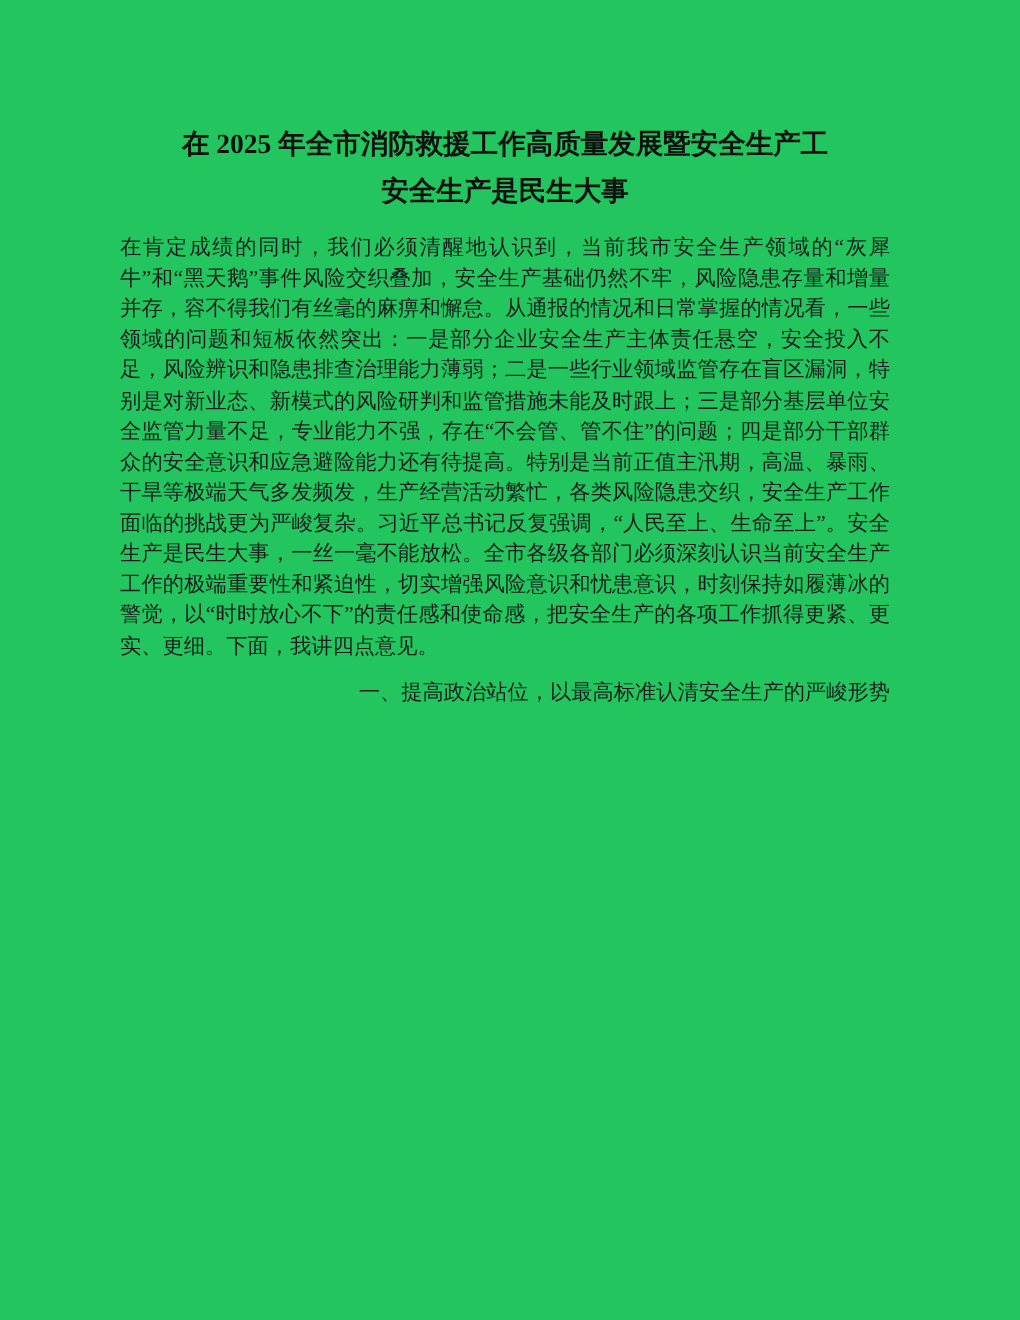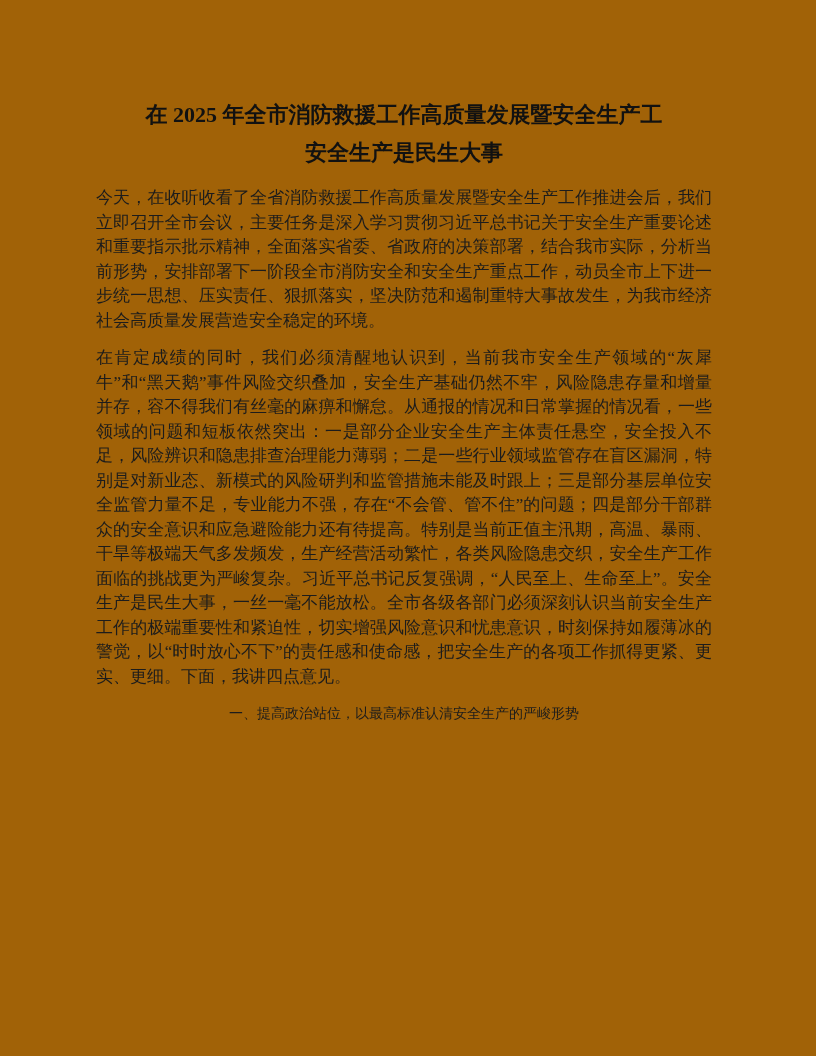--- a/index.html
+++ b/index.html
@@ -4,21 +4,21 @@
 <style>
   html, body {
     margin: 0;
     padding: 0;
     background: #ffffff;
   }
   .page {
     position: relative;
     width: 816px;
     height: 1056px;
-    background: #a16207;
+    background: #22c55e;
     box-sizing: border-box;
     padding: 96px 104px 0 96px;
     font-family: "Liberation Serif", "DejaVu Serif", serif;
     color: #1c1c1c;
     overflow: hidden;
   }
   .doc-title {
     font-size: 22px;
     font-weight: bold;
     line-height: 38px;
@@ -31,37 +31,36 @@
     line-height: 24.5px;
     text-align: justify;
     text-justify: inter-ideograph;
     margin: 0 0 13px 0;
     word-break: break-all;
   }
   .salutation {
     text-align: left;
   }
   .section-heading {
-    font-size: 14px;
+    font-size: 17px;
     line-height: 24.5px;
     margin: 13px 0 0 0;
-    text-align: center;
+    text-align: right;
   }
 </style>
 </head>
 <body>
 
 <div class="page">
 
   <h1 class="doc-title">
     <span>在 2025 年全市消防救援工作高质量发展暨安全生产工</span><br>
     <span>安全生产是民生大事</span>
   </h1>
 
 
-  <p class="body-text">今天，在收听收看了全省消防救援工作高质量发展暨安全生产工作推进会后，我们立即召开全市会议，主要任务是深入学习贯彻习近平总书记关于安全生产重要论述和重要指示批示精神，全面落实省委、省政府的决策部署，结合我市实际，分析当前形势，安排部署下一阶段全市消防安全和安全生产重点工作，动员全市上下进一步统一思想、压实责任、狠抓落实，坚决防范和遏制重特大事故发生，为我市经济社会高质量发展营造安全稳定的环境。</p>
 
 
   <p class="body-text">在肯定成绩的同时，我们必须清醒地认识到，当前我市安全生产领域的“灰犀牛”和“黑天鹅”事件风险交织叠加，安全生产基础仍然不牢，风险隐患存量和增量并存，容不得我们有丝毫的麻痹和懈怠。从通报的情况和日常掌握的情况看，一些领域的问题和短板依然突出：一是部分企业安全生产主体责任悬空，安全投入不足，风险辨识和隐患排查治理能力薄弱；二是一些行业领域监管存在盲区漏洞，特别是对新业态、新模式的风险研判和监管措施未能及时跟上；三是部分基层单位安全监管力量不足，专业能力不强，存在“不会管、管不住”的问题；四是部分干部群众的安全意识和应急避险能力还有待提高。特别是当前正值主汛期，高温、暴雨、干旱等极端天气多发频发，生产经营活动繁忙，各类风险隐患交织，安全生产工作面临的挑战更为严峻复杂。习近平总书记反复强调，“人民至上、生命至上”。安全生产是民生大事，一丝一毫不能放松。全市各级各部门必须深刻认识当前安全生产工作的极端重要性和紧迫性，切实增强风险意识和忧患意识，时刻保持如履薄冰的警觉，以“时时放心不下”的责任感和使命感，把安全生产的各项工作抓得更紧、更实、更细。下面，我讲四点意见。</p>
 
   <p class="section-heading">一、提高政治站位，以最高标准认清安全生产的严峻形势</p>
 
 </div>
 
 </body></html>

